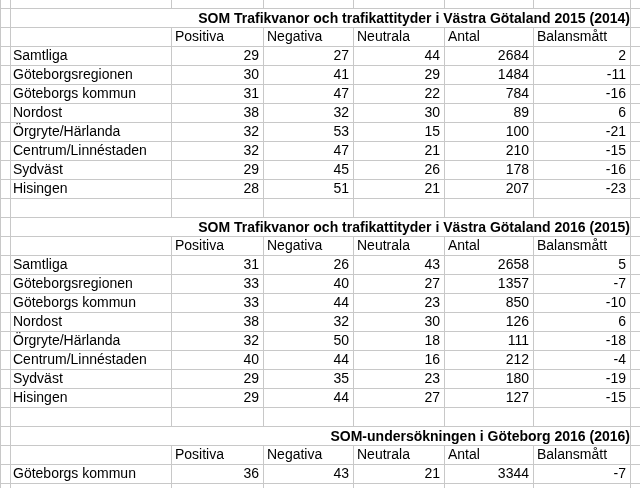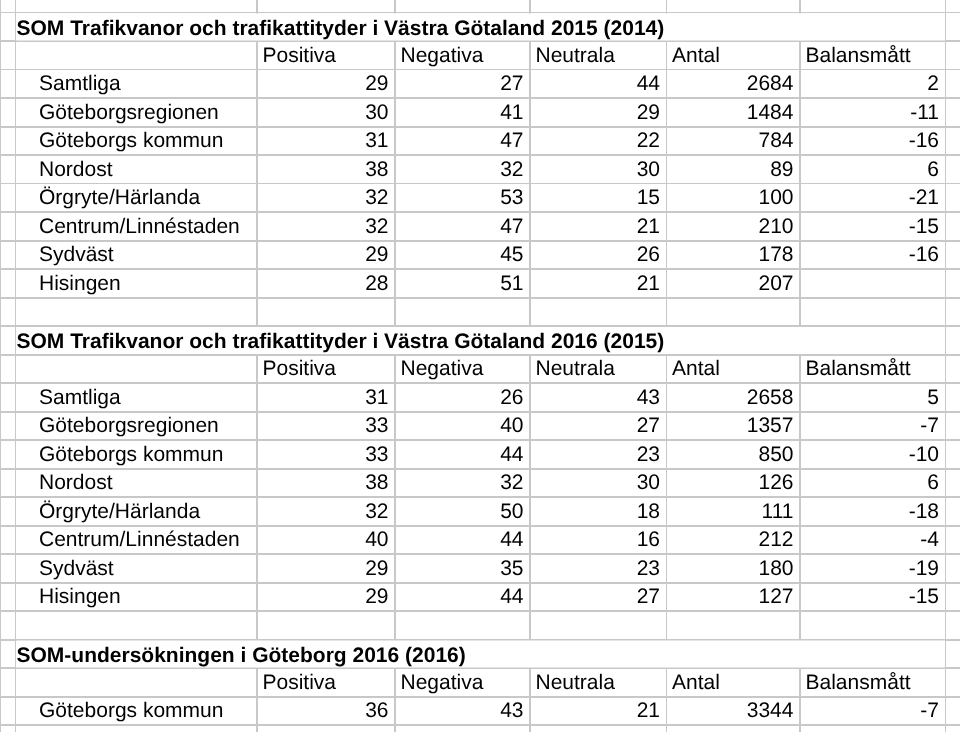--- a/index.html
+++ b/index.html
@@ -31,38 +31,38 @@
     background-repeat: no-repeat, repeat;
   }
 
   .title {
     position: absolute;
     left: 11px;
     width: 619px;
     height: 18px;
     line-height: 18px;
     background: #ffffff;
-    text-align: left;
+    text-align: right;
     font-weight: bold;
     font-size: 14px;
     white-space: nowrap;
   }
 
   .row {
     position: absolute;
     left: 0;
     width: 640px;
     height: 19px;
     display: flex;
     align-items: center;
     padding-left: 10px;
     line-height: 19px;
   }
 
-  .lbl { width: 161px; padding-left: 16px; white-space: nowrap; }
+  .lbl { width: 161px; padding-left: 3px; white-space: nowrap; }
   .w1 { width: 92px; } .w2 { width: 90px; } .w3 { width: 91px; }
   .w4 { width: 89px; padding-left: 44px; } .w5 { width: 97px; }
   .num { text-align: right; padding-right: 4px; }
   .hd  { text-align: left;  padding-left: 4px; white-space: nowrap; }
 </style>
 </head>
 <body>
 
 <div class="sheet" style="--gc: #c8c8c8;">
 
@@ -139,20 +139,21 @@
     <span class="w4 num">178</span>
     <span class="w5 num">-16</span>
   </div>
 
   <div class="row" style="top:179px">
     <span class="lbl">Hisingen</span>
     <span class="w1 num">28</span>
     <span class="w2 num">51</span>
     <span class="w3 num">21</span>
     <span class="w4 num">207</span>
+    <span class="w5 num">-23</span>
   </div>
 
   <div class="title" style="top:218px">SOM Trafikvanor och trafikattityder i Västra Götaland 2016 (2015)</div>
 
   <div class="row" style="top:236px">
     <span class="lbl"></span>
     <span class="w1 hd">Positiva</span>
     <span class="w2 hd">Negativa</span>
     <span class="w3 hd">Neutrala</span>
     <span class="w4 hd">Antal</span>

